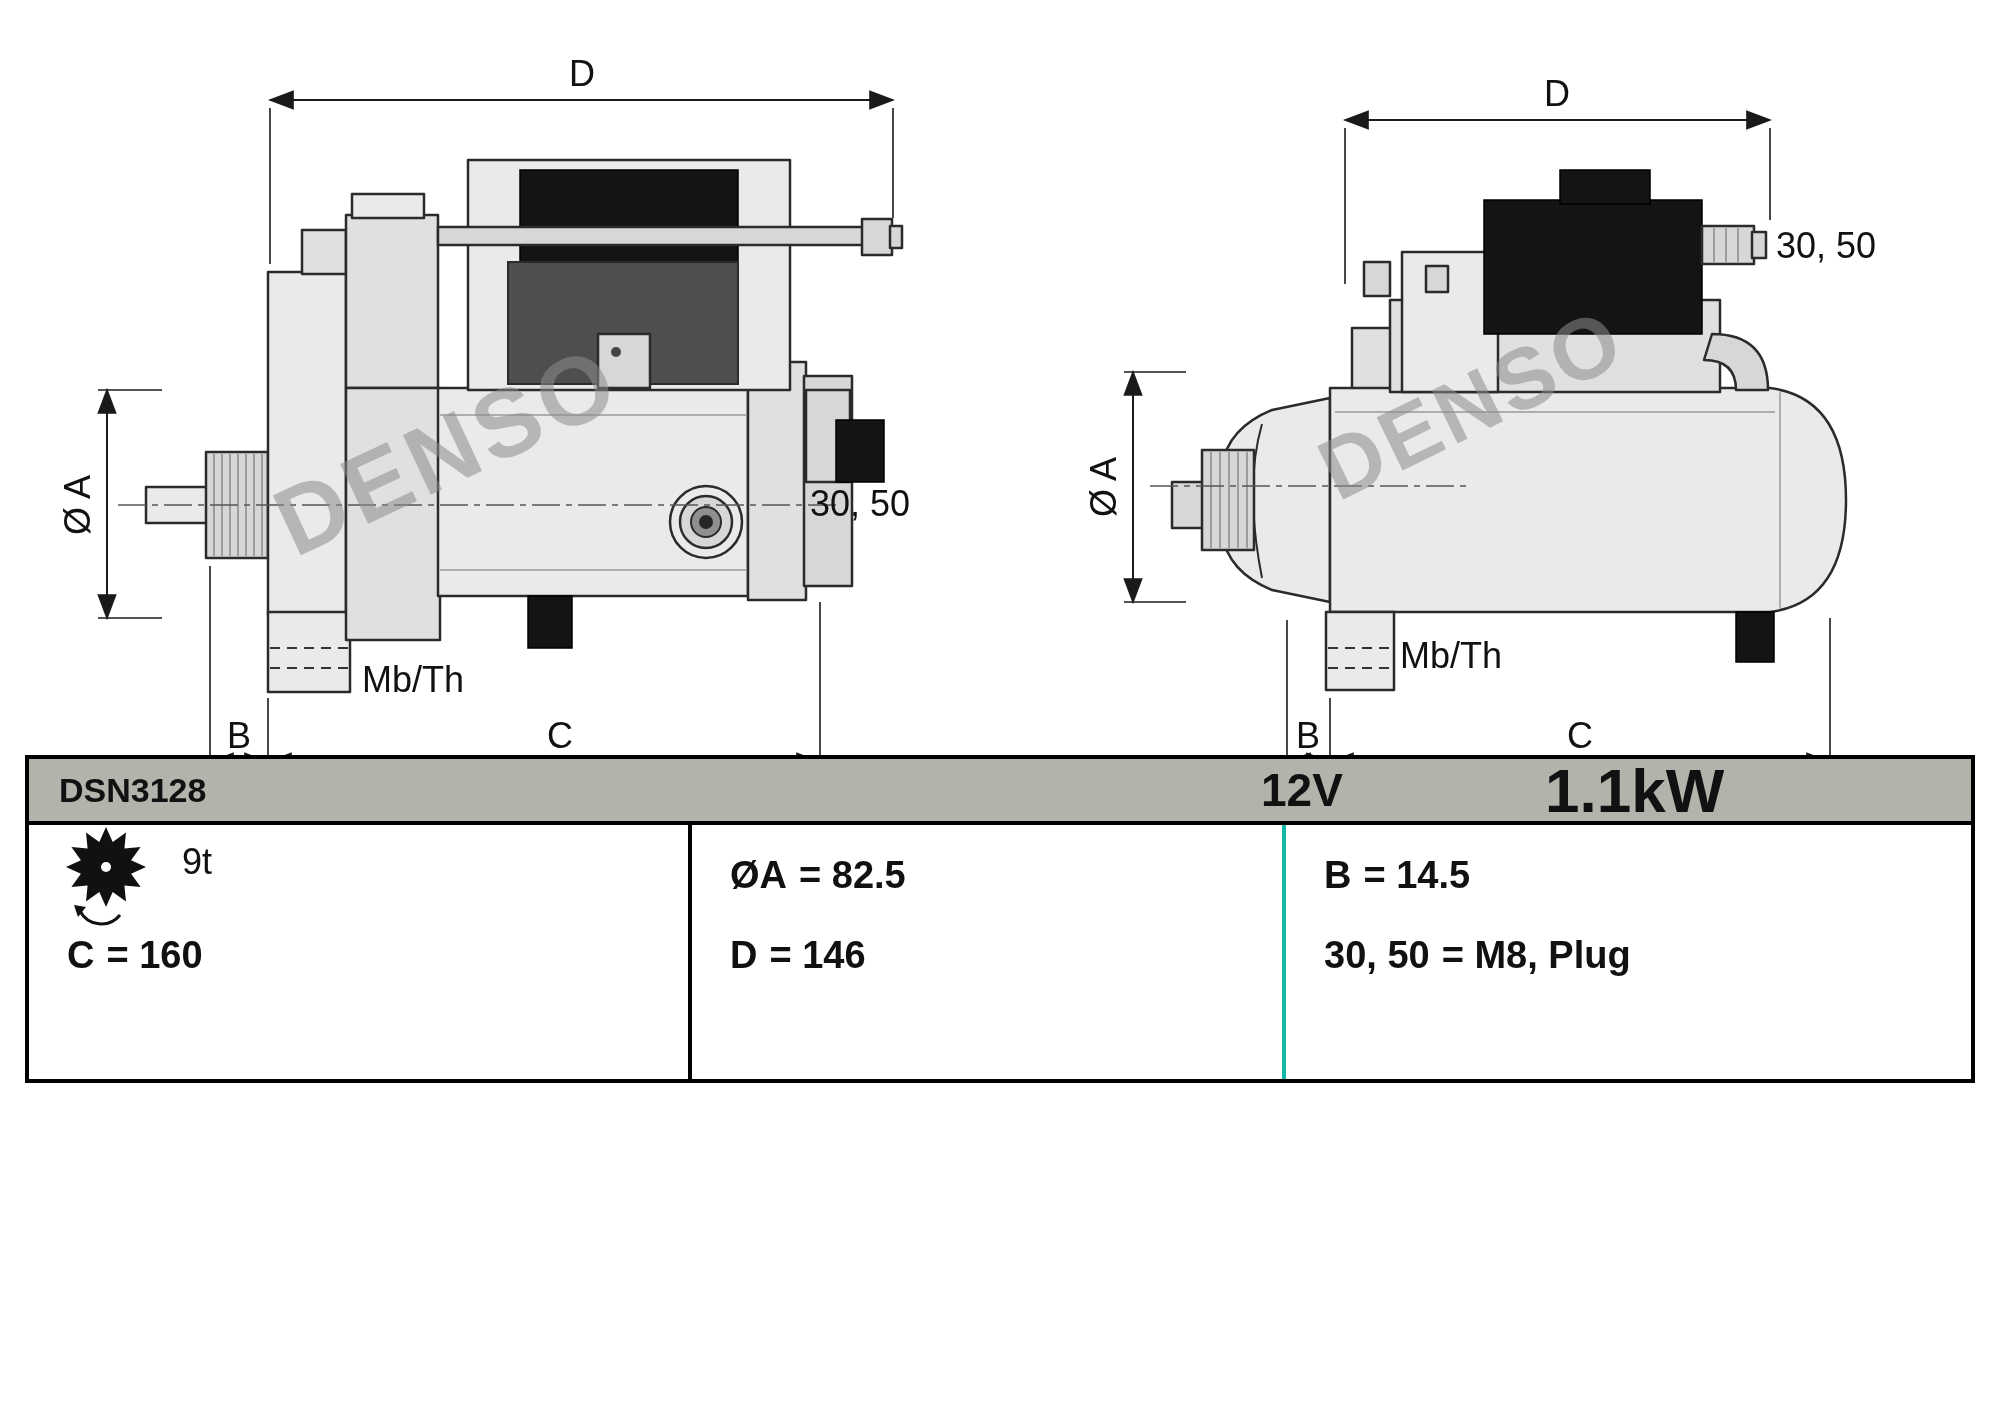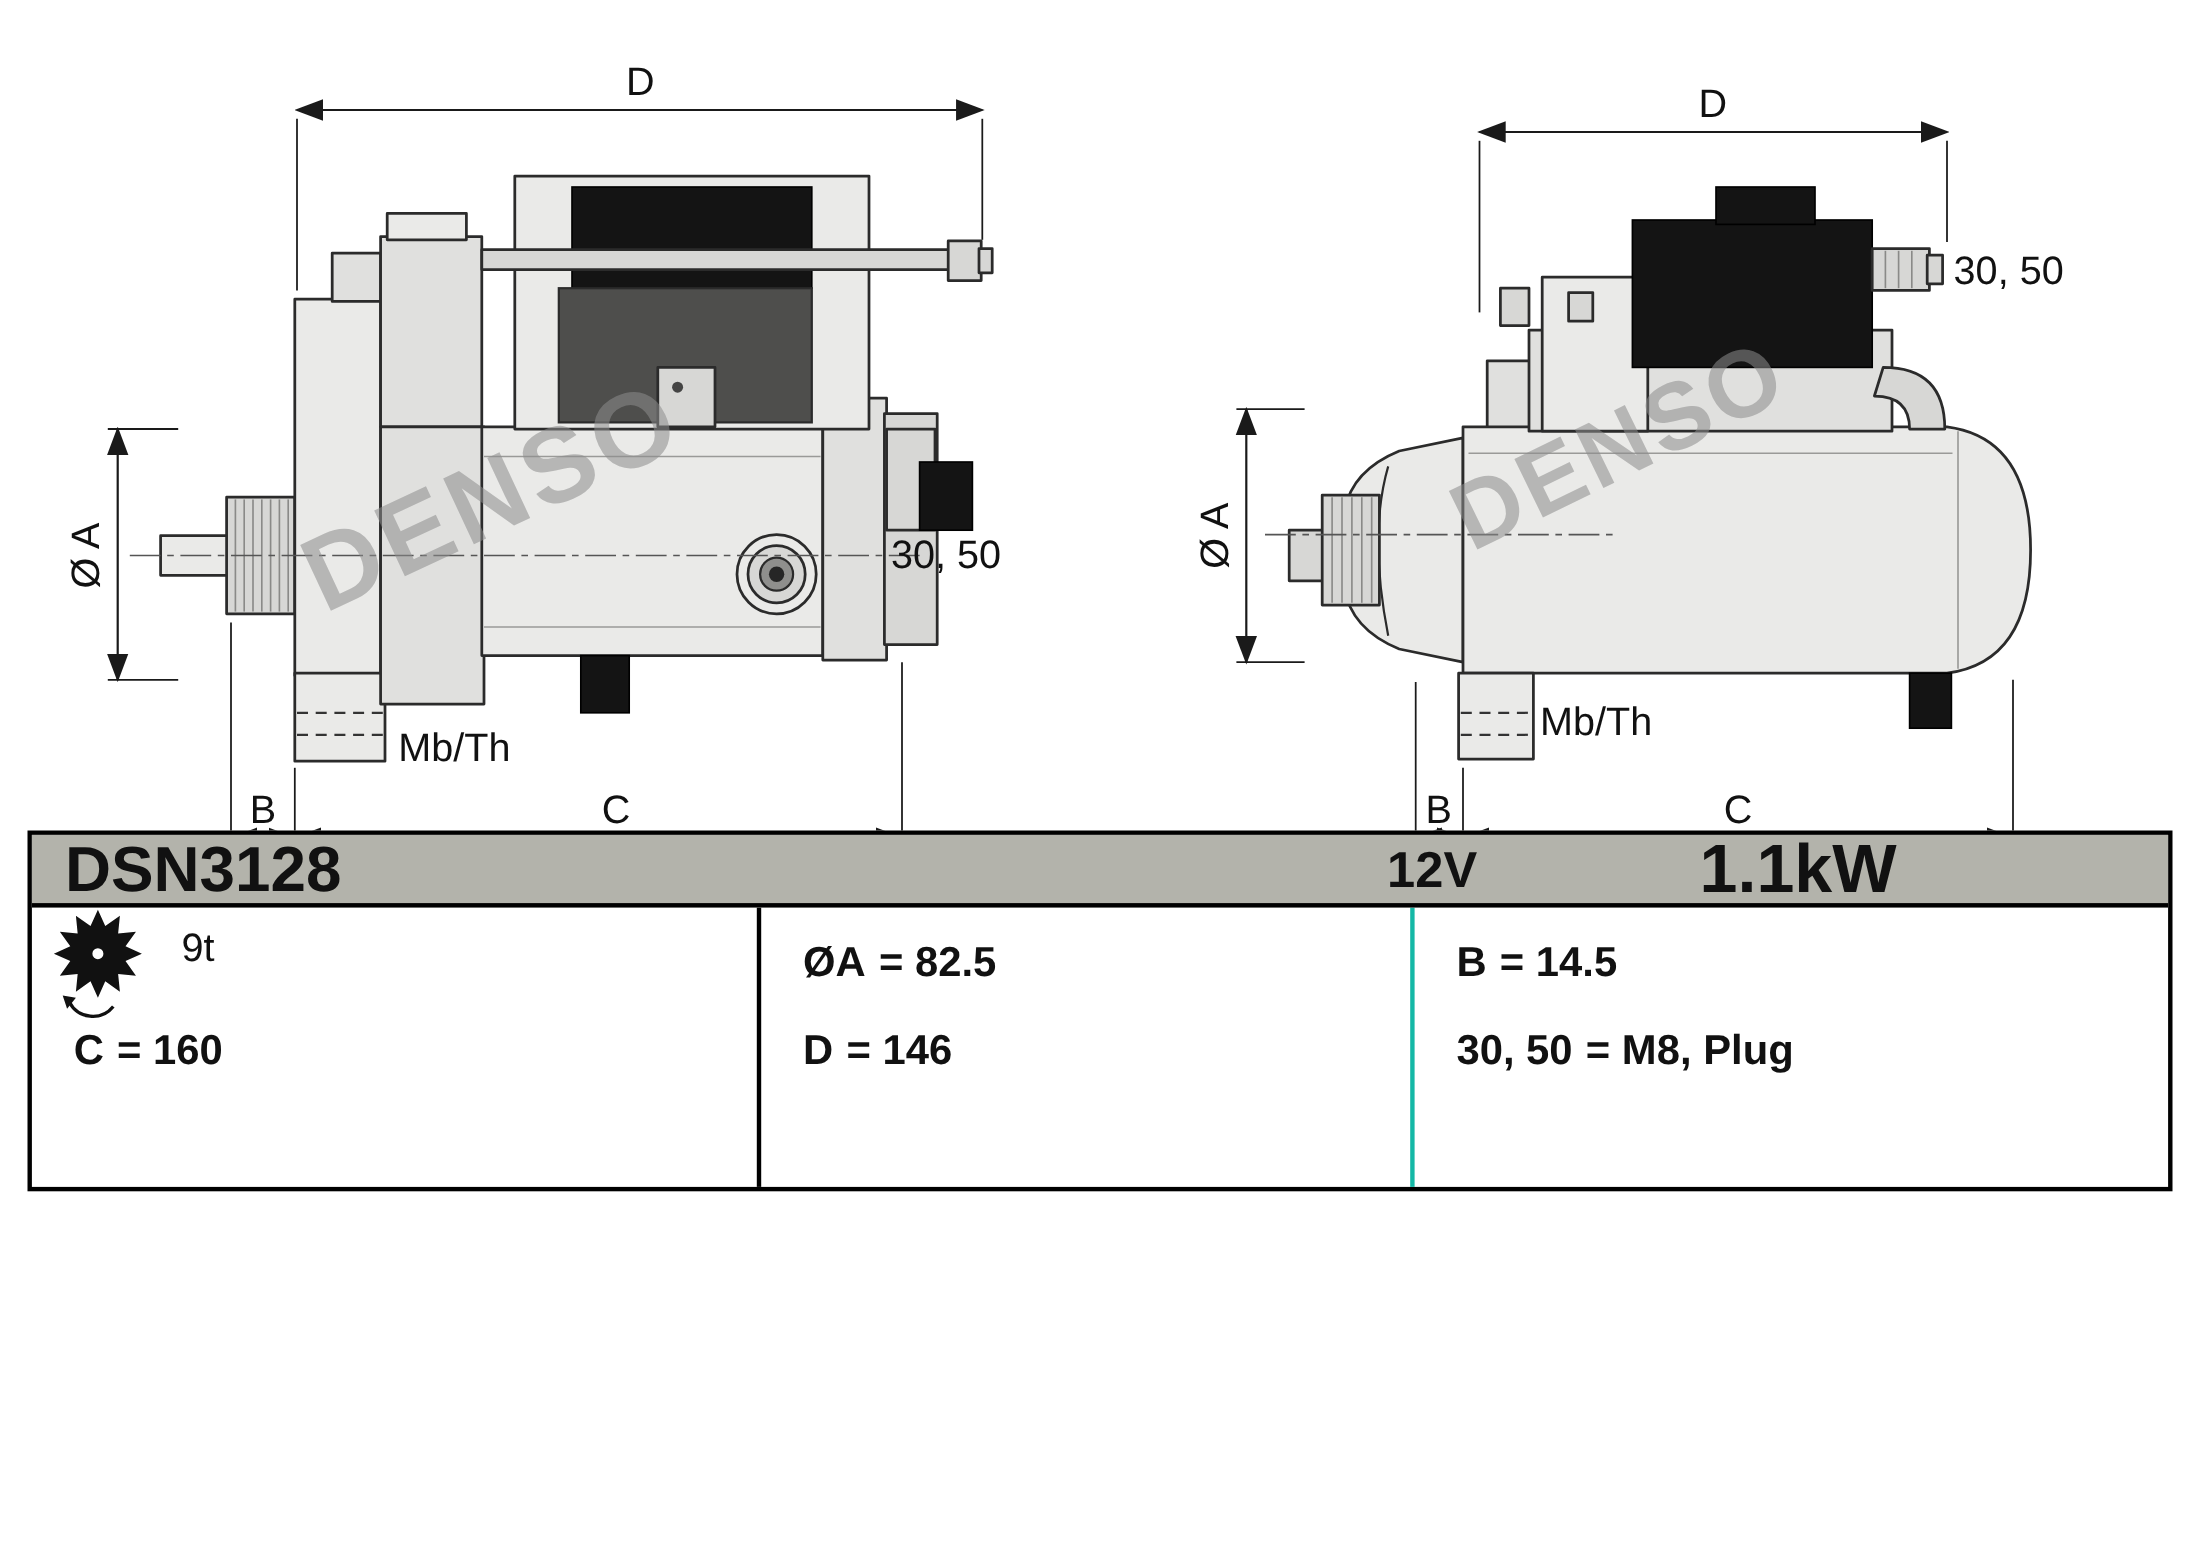--- a/index.html
+++ b/index.html
@@ -19,32 +19,32 @@
   .cl    {stroke:#555;stroke-width:1.5;stroke-dasharray:28 6 6 6;fill:none;}
   .dash  {stroke:#333;stroke-width:2;stroke-dasharray:10 7;fill:none;}
   .arc   {stroke:#2b2b2b;stroke-width:2;fill:none;}
   text.lbl{font-size:36px;fill:#111;}
   text.wm {font-size:96px;font-weight:bold;letter-spacing:5px;fill:#8d8d8d;opacity:.55;}
   text.wm2{font-size:86px;font-weight:bold;letter-spacing:4px;fill:#8d8d8d;opacity:.55;}
   
   #spec-table{position:absolute;left:25px;top:755px;width:1942px;border:4px solid #000;background:#fff;}
   #spec-header{height:62px;background:#b3b3ab;border-bottom:4px solid #000;position:relative;
                display:flex;align-items:center;}
-  #spec-header .model{font-size:58px;font-weight:bold;padding-left:30px;}
+  #spec-header .model{font-size:34px;font-weight:bold;padding-left:30px;}
   #spec-header .volt {position:absolute;left:1232px;font-size:46px;font-weight:bold;}
   #spec-header .pow  {position:absolute;left:1516px;font-size:62px;font-weight:bold;}
   #spec-body{display:flex;height:254px;}
   .col{padding-top:10px;box-sizing:border-box;}
   .col1{width:663px;border-right:4px solid #000;}
   .col2{width:594px;border-right:4px solid #14b8a6;}
   .col3{flex:1;}
   .spec-row{height:80px;display:flex;align-items:center;padding-left:38px;font-size:38px;}
   .spec-row .k{font-weight:bold;margin-right:12px;}
   .spec-row .v{font-weight:bold;}
-  .gear-row{padding-left:18px;}
+  .gear-row{padding-left:35px;}
   .gear-row .teeth{font-size:36px;margin-left:26px;align-self:flex-start;margin-top:6px;}
 </style>
 </head>
 <body>
 
 <div id="page">
 
   <svg id="drawing" width="2000" height="790" viewBox="0 0 2000 790">
     <defs>
       <marker id="arr" viewBox="0 0 12 9" refX="11" refY="4.5" markerWidth="13" markerHeight="10" orient="auto-start-reverse">

